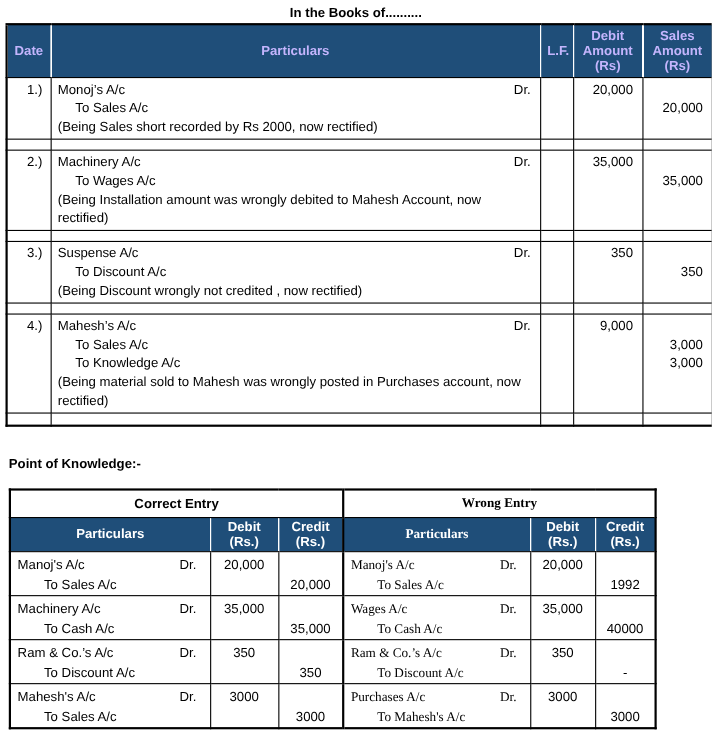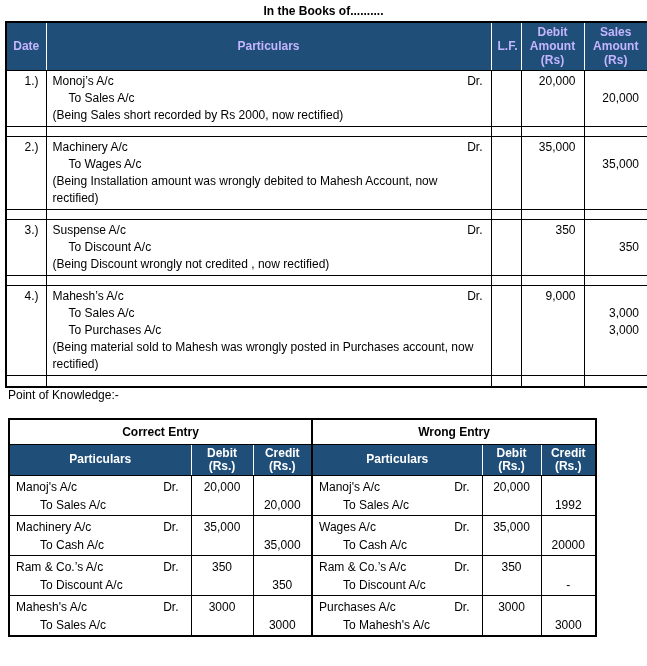--- a/index.html
+++ b/index.html
@@ -29,34 +29,34 @@
   .jline { height:17px; line-height:17px; white-space:nowrap; }
   .jdate { text-align:right; padding-right:7px; }
   .part .jline { display:flex; justify-content:space-between; padding:0 8px 0 6px; }
   .part .jline.narration { display:block; white-space:normal; height:auto; }
   .part .indent { padding-left:16px; }
   .amt-cell .jline { text-align:right; padding-right:8px; }
   tr.spacer td { height:10px; padding:0; }
   tr.spacer.last td { height:12px; }
 
   
-  .pok-heading { font-weight:normal; margin:0 0 4px 8px; }
+  .pok-heading { font-weight:bold; margin:26px 0 4px 8px; }
   .pok { width:587px; margin-left:8px; border:2px solid var(--bd);margin-top:16px; }
   .pok th.band {
     background:#fff; color:#000; font-weight:bold; font-size:12px;
     border:1px solid var(--bd); height:25px; text-align:center; vertical-align:middle;
   }
   .pok th.blue {
     background:var(--hdr); color:#fff; font-weight:bold; font-size:12px; line-height:13px;
     border-left:1px solid #fff; border-right:1px solid #fff;
     border-top:1px solid var(--bd); border-bottom:1px solid var(--bd);
     height:30px; padding:2px 8px; text-align:center; vertical-align:middle; overflow:hidden;
   }
   .pok td { border:1px solid var(--bd); vertical-align:top; height:40px; padding:0; }
-  .mid { border-left:2px solid var(--bd) !important; }
+  .mid { border-left:2px solid var(--bd) !important;font-family:Liberation Serif, serif; }
   .l1 { height:21px; line-height:21px; padding-top:1px; white-space:nowrap; overflow:hidden; }
   .l2 { height:18px; line-height:16px; white-space:nowrap; overflow:hidden; }
   .pok-p .l1 { display:flex; justify-content:space-between; padding-left:6px; padding-right:12px; }
   .pok-p .l2 { padding-left:30px; }
   .pok-amt { text-align:center; }
 </style>
 </head>
 <body>
 
 <div class="page">
@@ -182,21 +182,21 @@
           </td>
           <td class="part">
             <div class="jline">
               <span>Mahesh’s A/c</span>
               <span class="dr">Dr.</span>
             </div>
             <div class="jline">
               <span class="indent">To Sales A/c</span>
             </div>
             <div class="jline">
-              <span class="indent">To Purchases A/c</span>
+              <span class="indent">To Knowledge A/c</span>
             </div>
             <div class="jline narration"><span>(Being material sold to Mahesh was wrongly posted in Purchases account, now rectified)</span></div>
           </td>
           <td class="lf-cell"></td>
           <td class="amt-cell">
             <div class="jline">9,000</div>
             <div class="jline">&nbsp;</div>
             <div class="jline">&nbsp;</div>
           </td>
           <td class="amt-cell">
@@ -291,21 +291,21 @@
               <span>Wages A/c</span>
               <span class="dr">Dr.</span>
             </div>
             <div class="l2">To Cash A/c</div>
           </td>
           <td class="pok-amt">
             <div class="l1">35,000</div>
           </td>
           <td class="pok-amt">
             <div class="l1">&nbsp;</div>
-            <div class="l2">20000</div>
+            <div class="l2">40000</div>
           </td>
         </tr>
         <tr class="pok-row">
           <td class="pok-p">
             <div class="l1">
               <span>Ram &amp; Co.’s A/c</span>
               <span class="dr">Dr.</span>
             </div>
             <div class="l2">To Discount A/c</div>
           </td>

